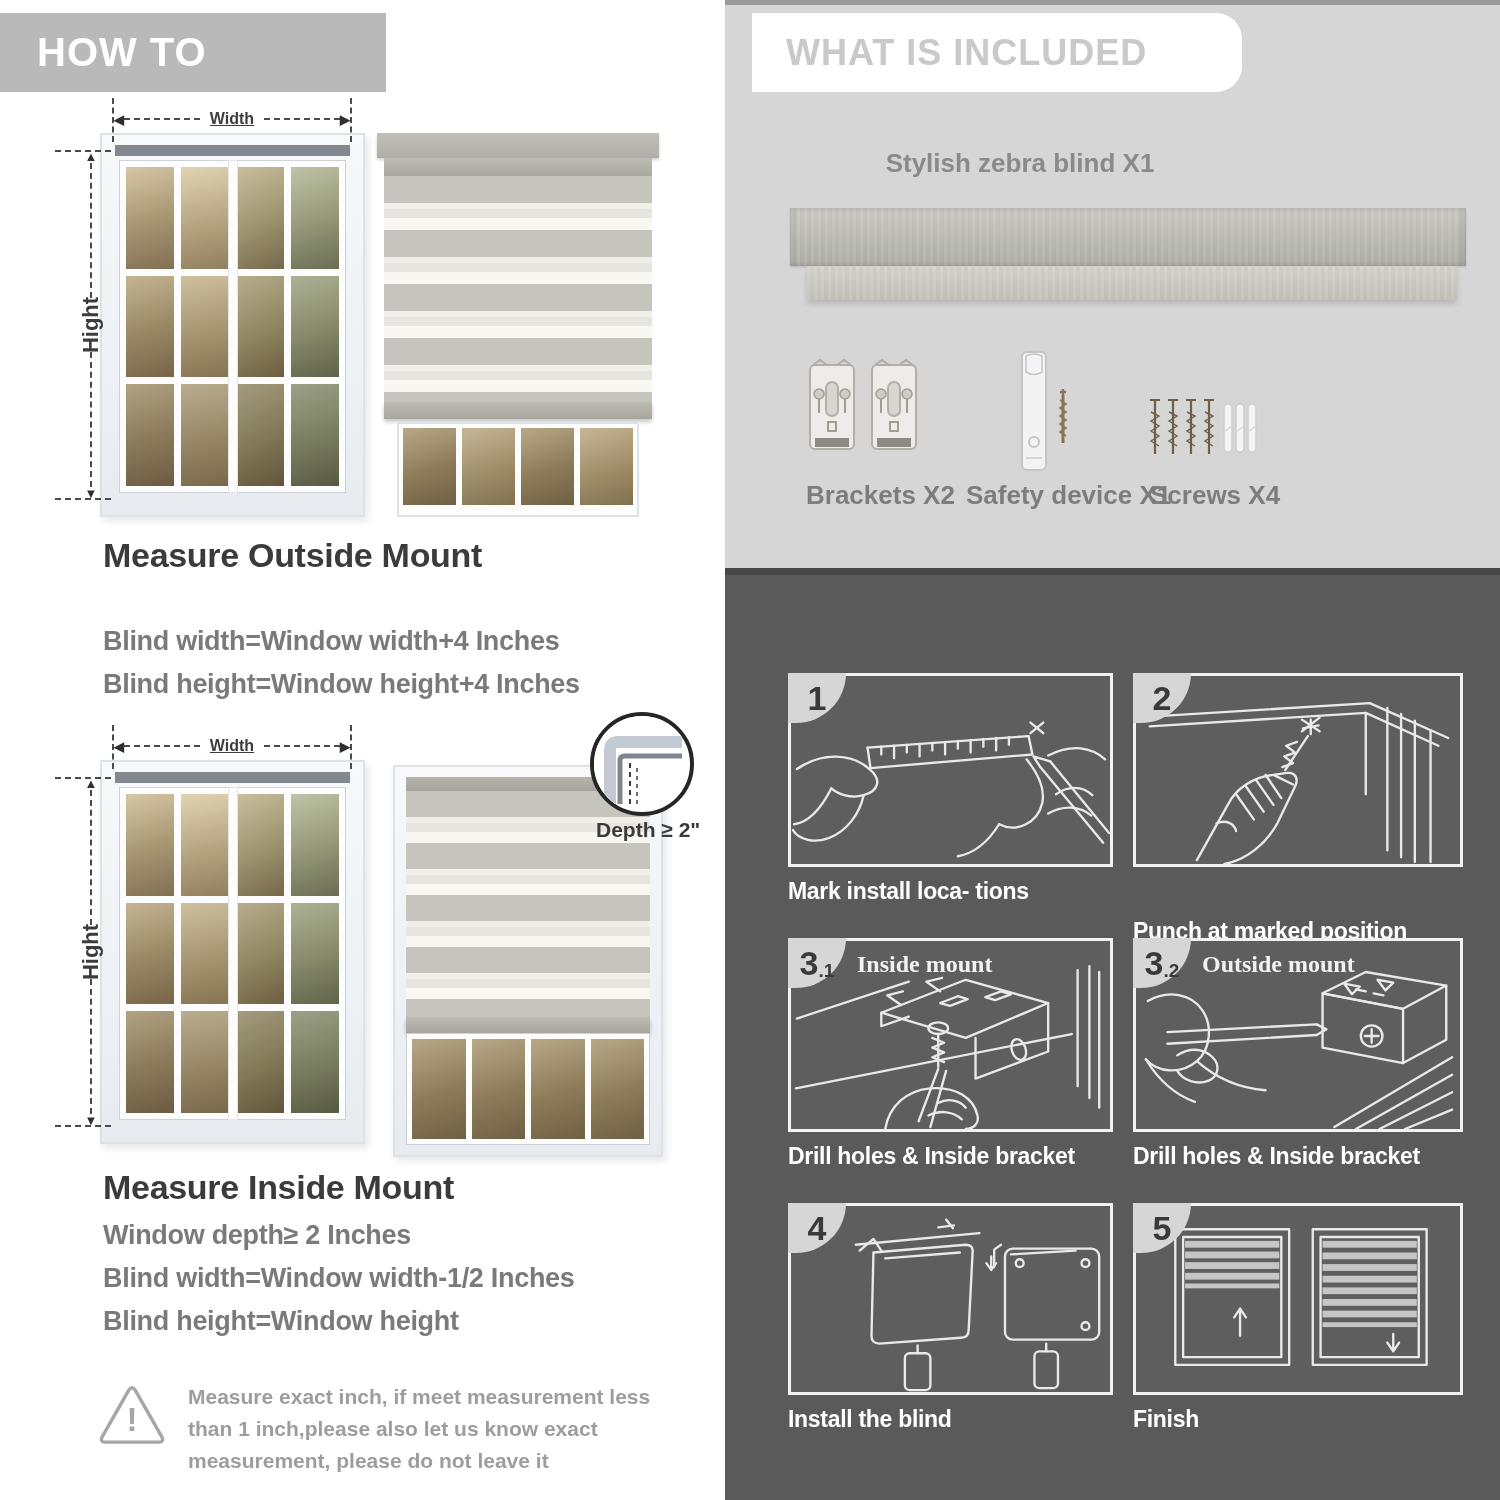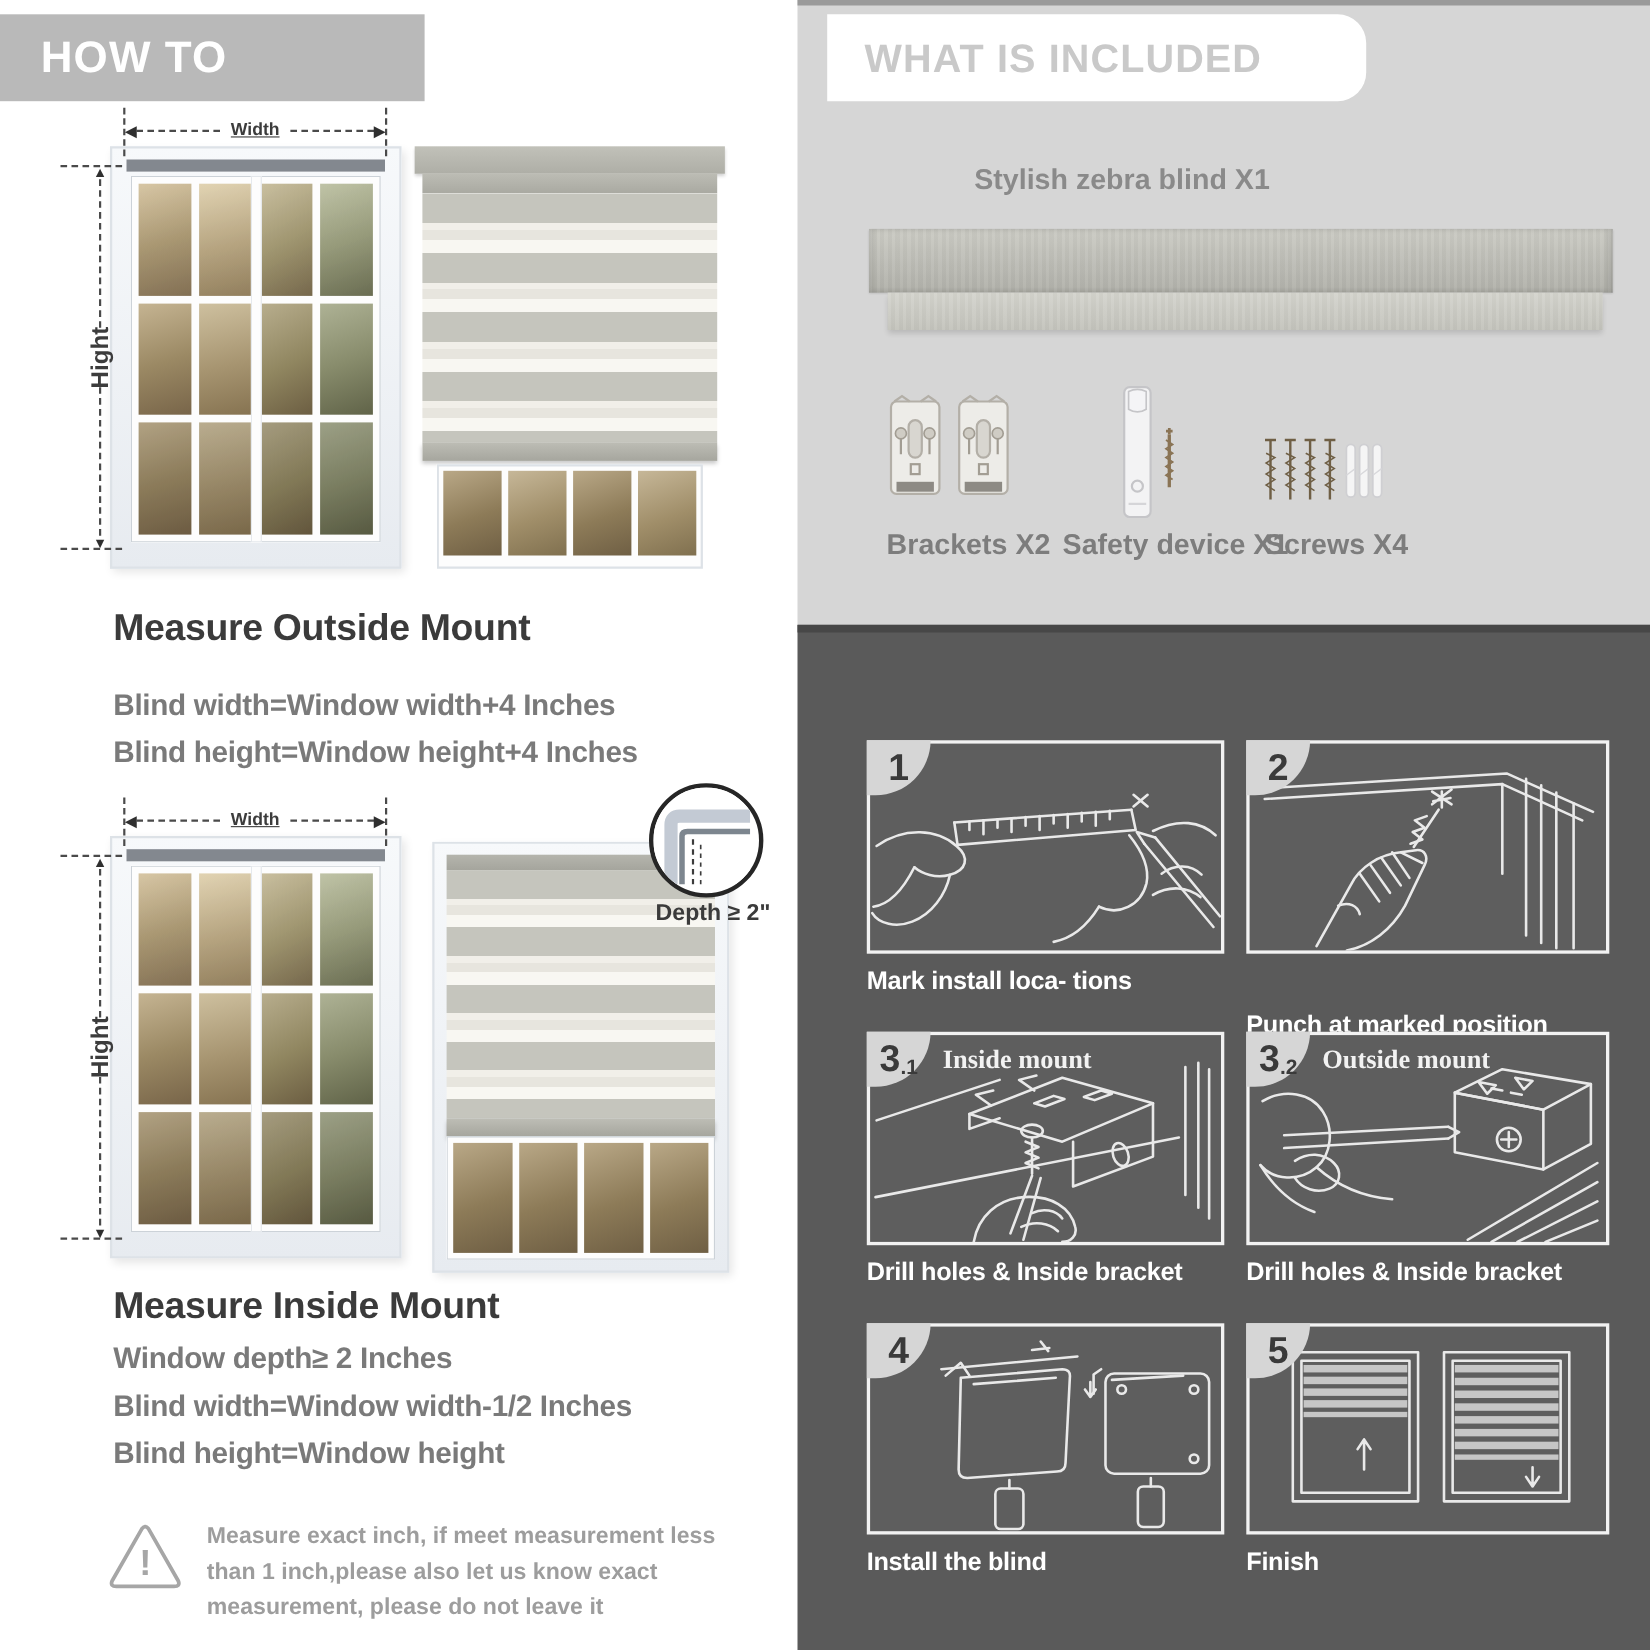--- a/index.html
+++ b/index.html
@@ -152,21 +152,21 @@
     <div class="stripes"></div>
     <div class="botrail"></div>
     <div class="under">
         <i></i>
         <i></i>
         <i></i>
         <i></i>
       </div>
   </div>
 
-  <div class="abs m-title" style="left:103px;top:536px;margin-top:16px;">Measure Outside Mount</div>
+  <div class="abs m-title" style="left:103px;top:536px;">Measure Outside Mount</div>
   <div class="abs m-lines" style="left:103px;top:582px;margin-top:38px;">
     <div>Blind width=Window width+4 Inches</div>
     <div>Blind height=Window height+4 Inches</div>
   </div>
 
   <div class="abs win" style="left:100px;top:760px;width:265px;height:384px;">
     <div class="rail"></div>
     <div class="glass">
         <i></i>
         <i></i>

